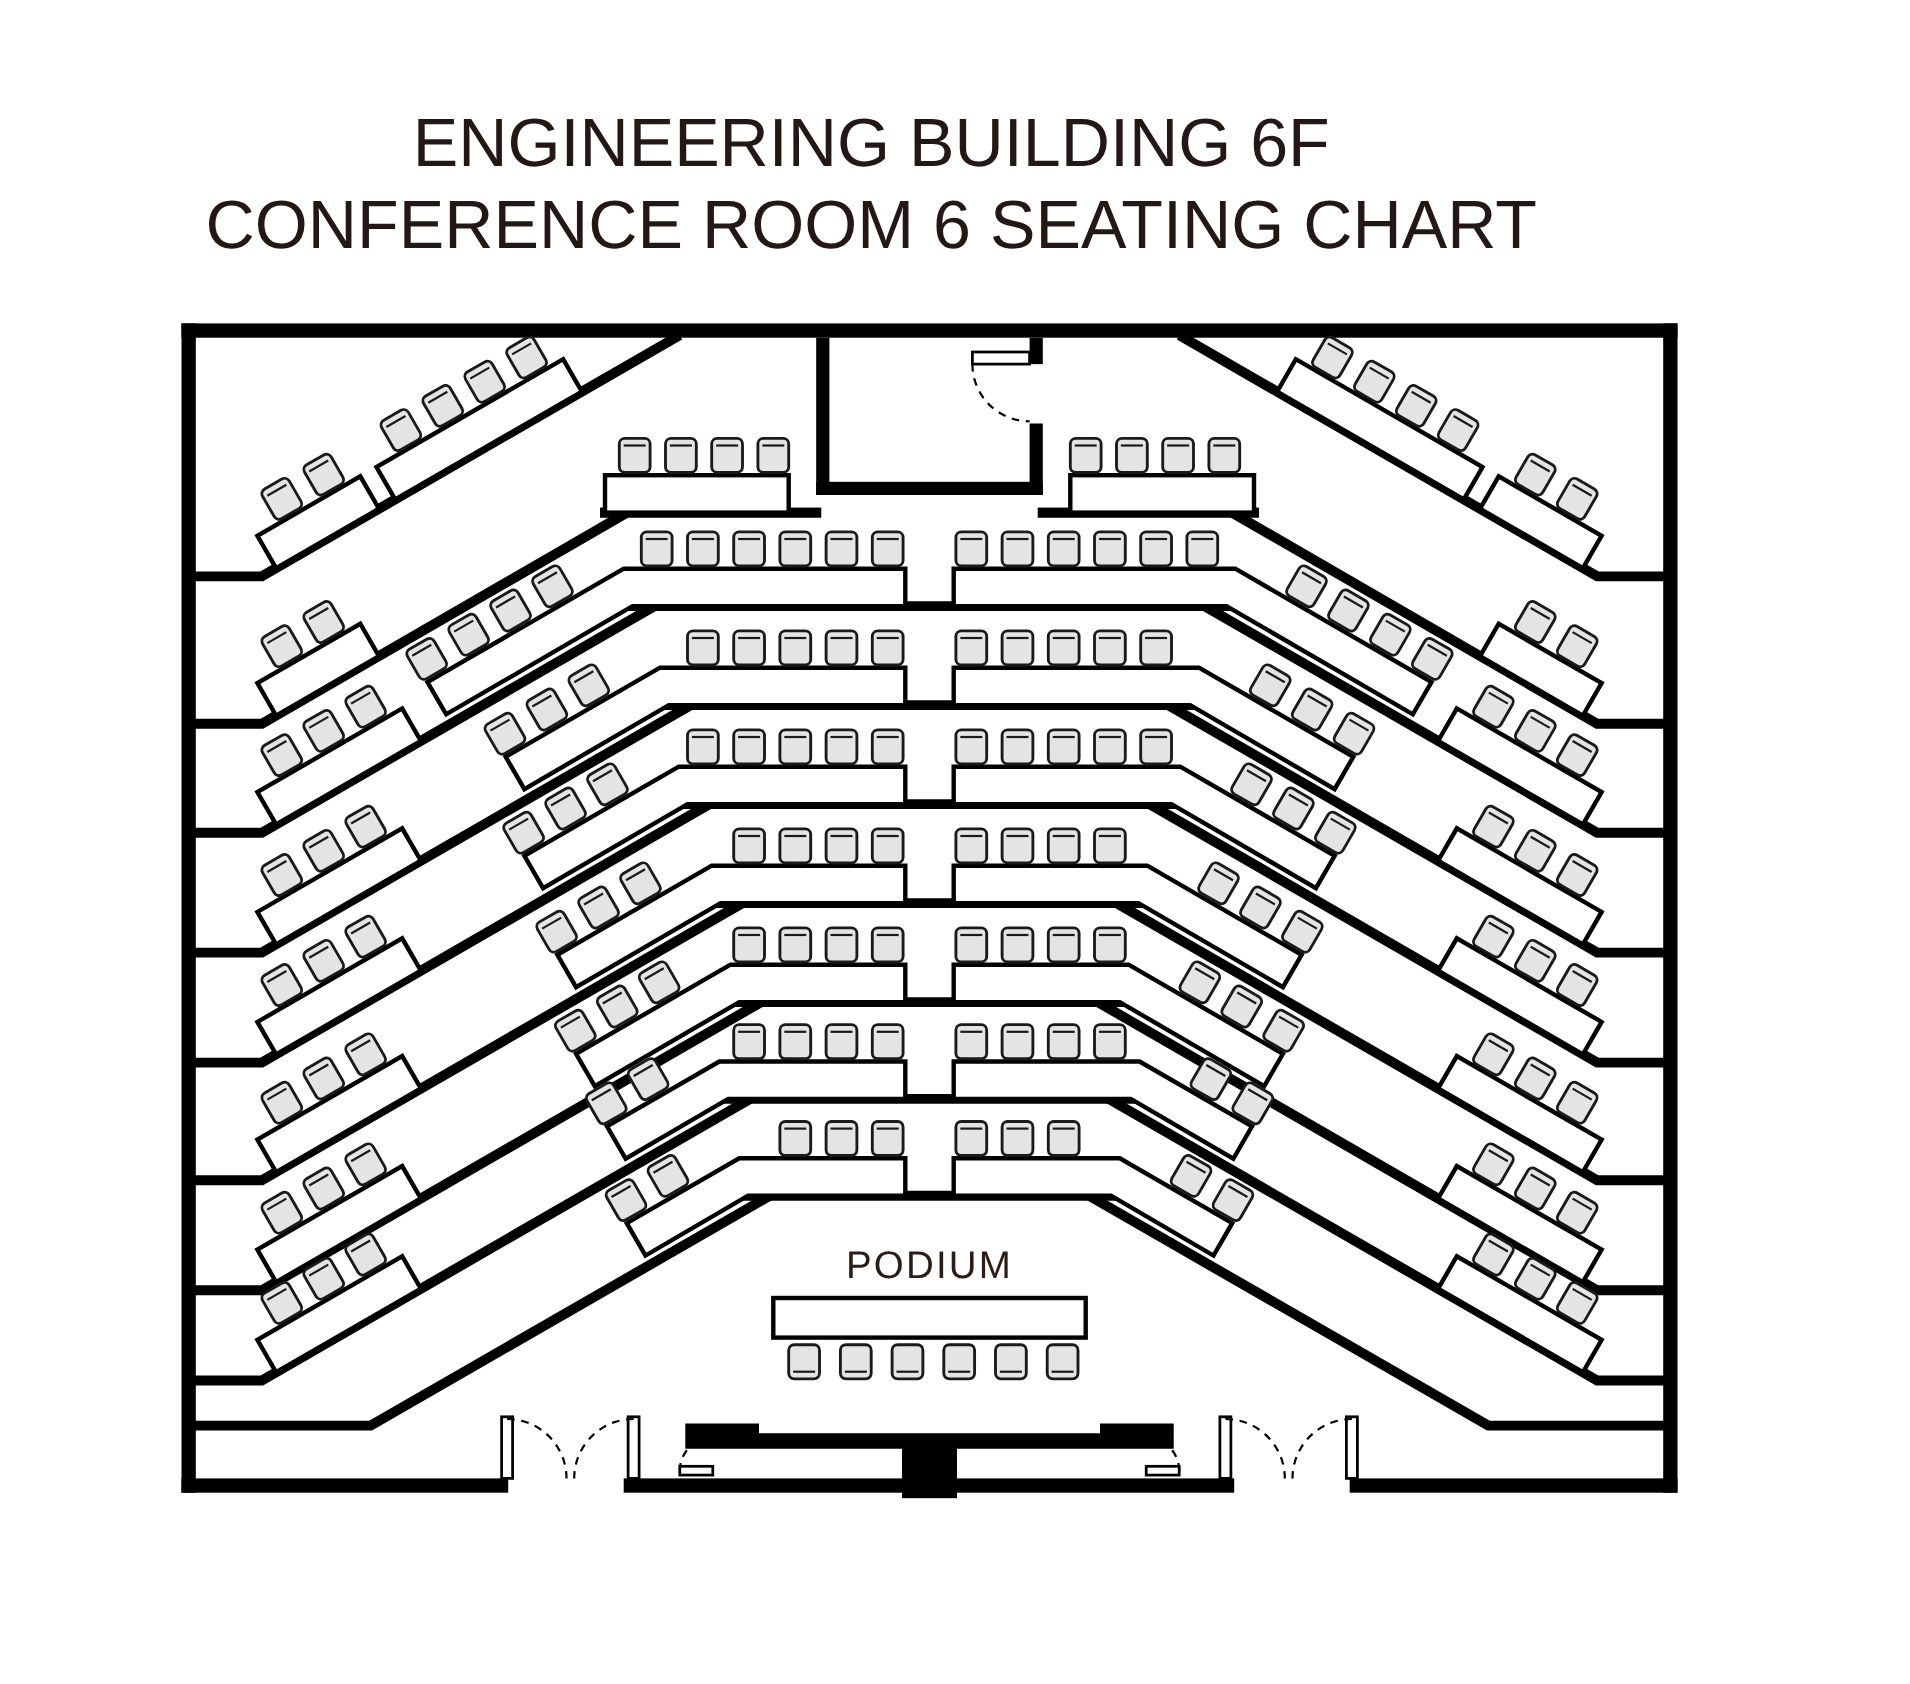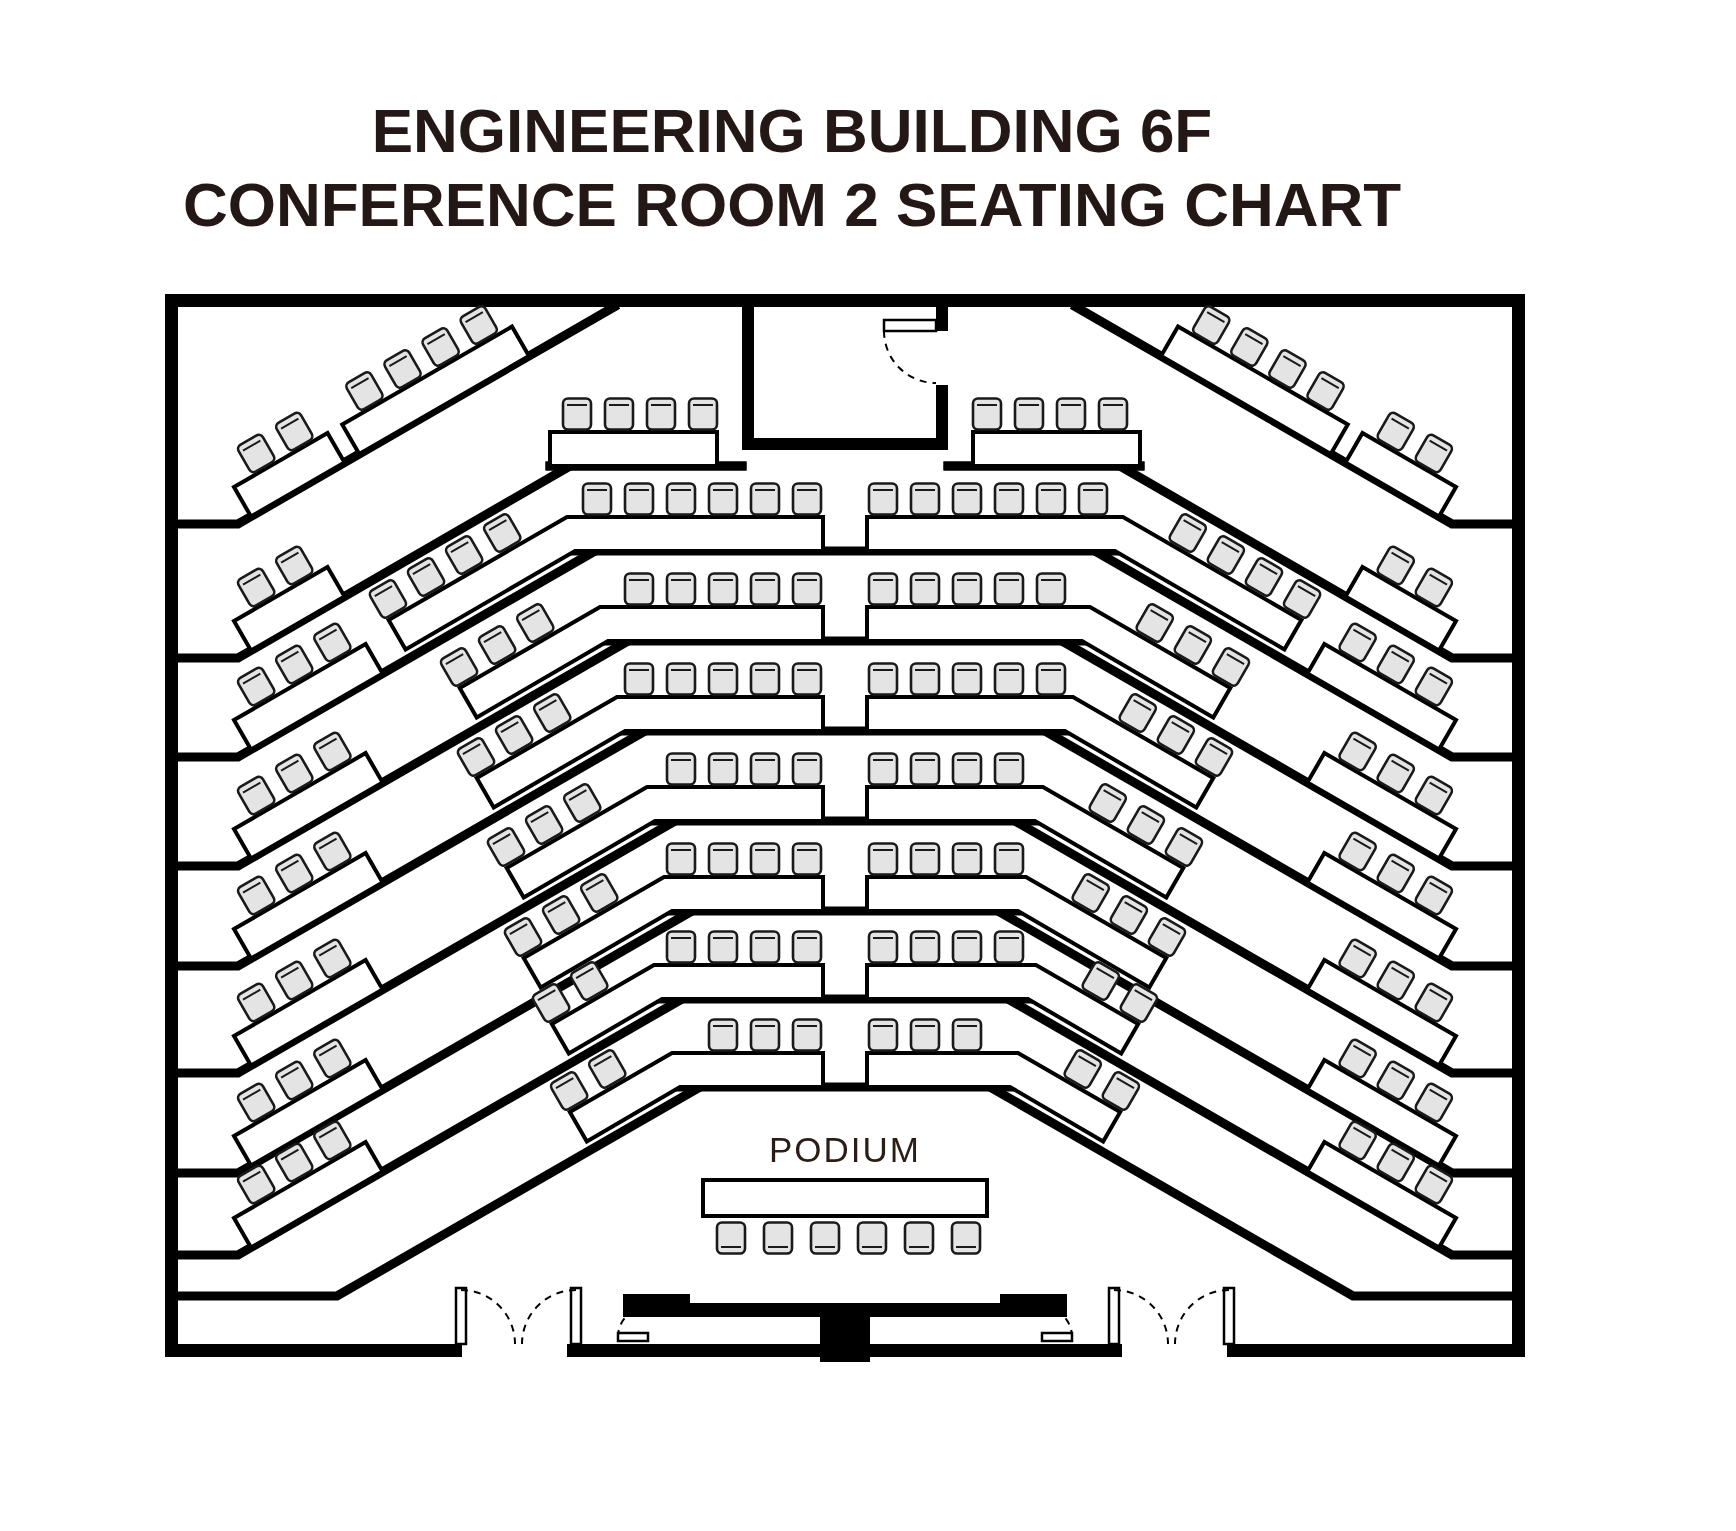--- a/index.html
+++ b/index.html
@@ -1,37 +1,37 @@
 <!DOCTYPE html>
 <html><head>
 <meta charset="utf-8">
 <style>
   html,body{margin:0;padding:0;background:#ffffff;}
   #page{position:relative;width:1736px;height:1531px;background:#ffffff;overflow:hidden;
         font-family:"Liberation Sans",sans-serif;}
   #title-block{position:absolute;top:94px;left:0;width:1584px;text-align:center;
-        color:#231815;font-weight:bold;font-size:62px;line-height:74px;letter-spacing:0px;}
+        color:#231815;font-weight:normal;font-size:62px;line-height:74px;letter-spacing:0px;}
   #plan{position:absolute;left:0;top:0;width:1736px;height:1531px;}
   .thick{stroke:#000;stroke-width:9;fill:none;stroke-linecap:square;}
   .tbl{fill:#fff;stroke:#000;stroke-width:4;stroke-linejoin:miter;}
   .chair{fill:#e4e4e4;stroke:#1a1a1a;stroke-width:2.6;}
   .chairline{stroke:#1a1a1a;stroke-width:2;}
   .dash{fill:none;stroke:#000;stroke-width:2;stroke-dasharray:7 6;}
   .leaf{fill:#fff;stroke:#000;stroke-width:2.5;}
   .solid{fill:#000;stroke:none;}
   #podium-label{font-family:"Liberation Sans",sans-serif;font-size:35px;letter-spacing:2px;
         fill:#2b1d16;}
 </style>
 </head>
 <body>
 
 <div id="page">
   <div id="title-block">
     <div>ENGINEERING BUILDING 6F</div>
-    <div>CONFERENCE ROOM 2 SEATING CHART</div>
+    <div>CONFERENCE ROOM 6 SEATING CHART</div>
   </div>
   <svg id="plan" viewBox="0 0 1736 1531">
     <g id="gen">
         <rect x="165" y="294" width="1360" height="13" class="solid"></rect>
         <rect x="165" y="294" width="13" height="1063" class="solid"></rect>
         <rect x="1512" y="294" width="13" height="1063" class="solid"></rect>
         <rect x="165" y="1344" width="297" height="13" class="solid"></rect>
         <rect x="567" y="1344" width="555" height="13" class="solid"></rect>
         <rect x="1227" y="1344" width="298" height="13" class="solid"></rect>
         <rect x="742" y="307" width="12" height="143" class="solid"></rect>

